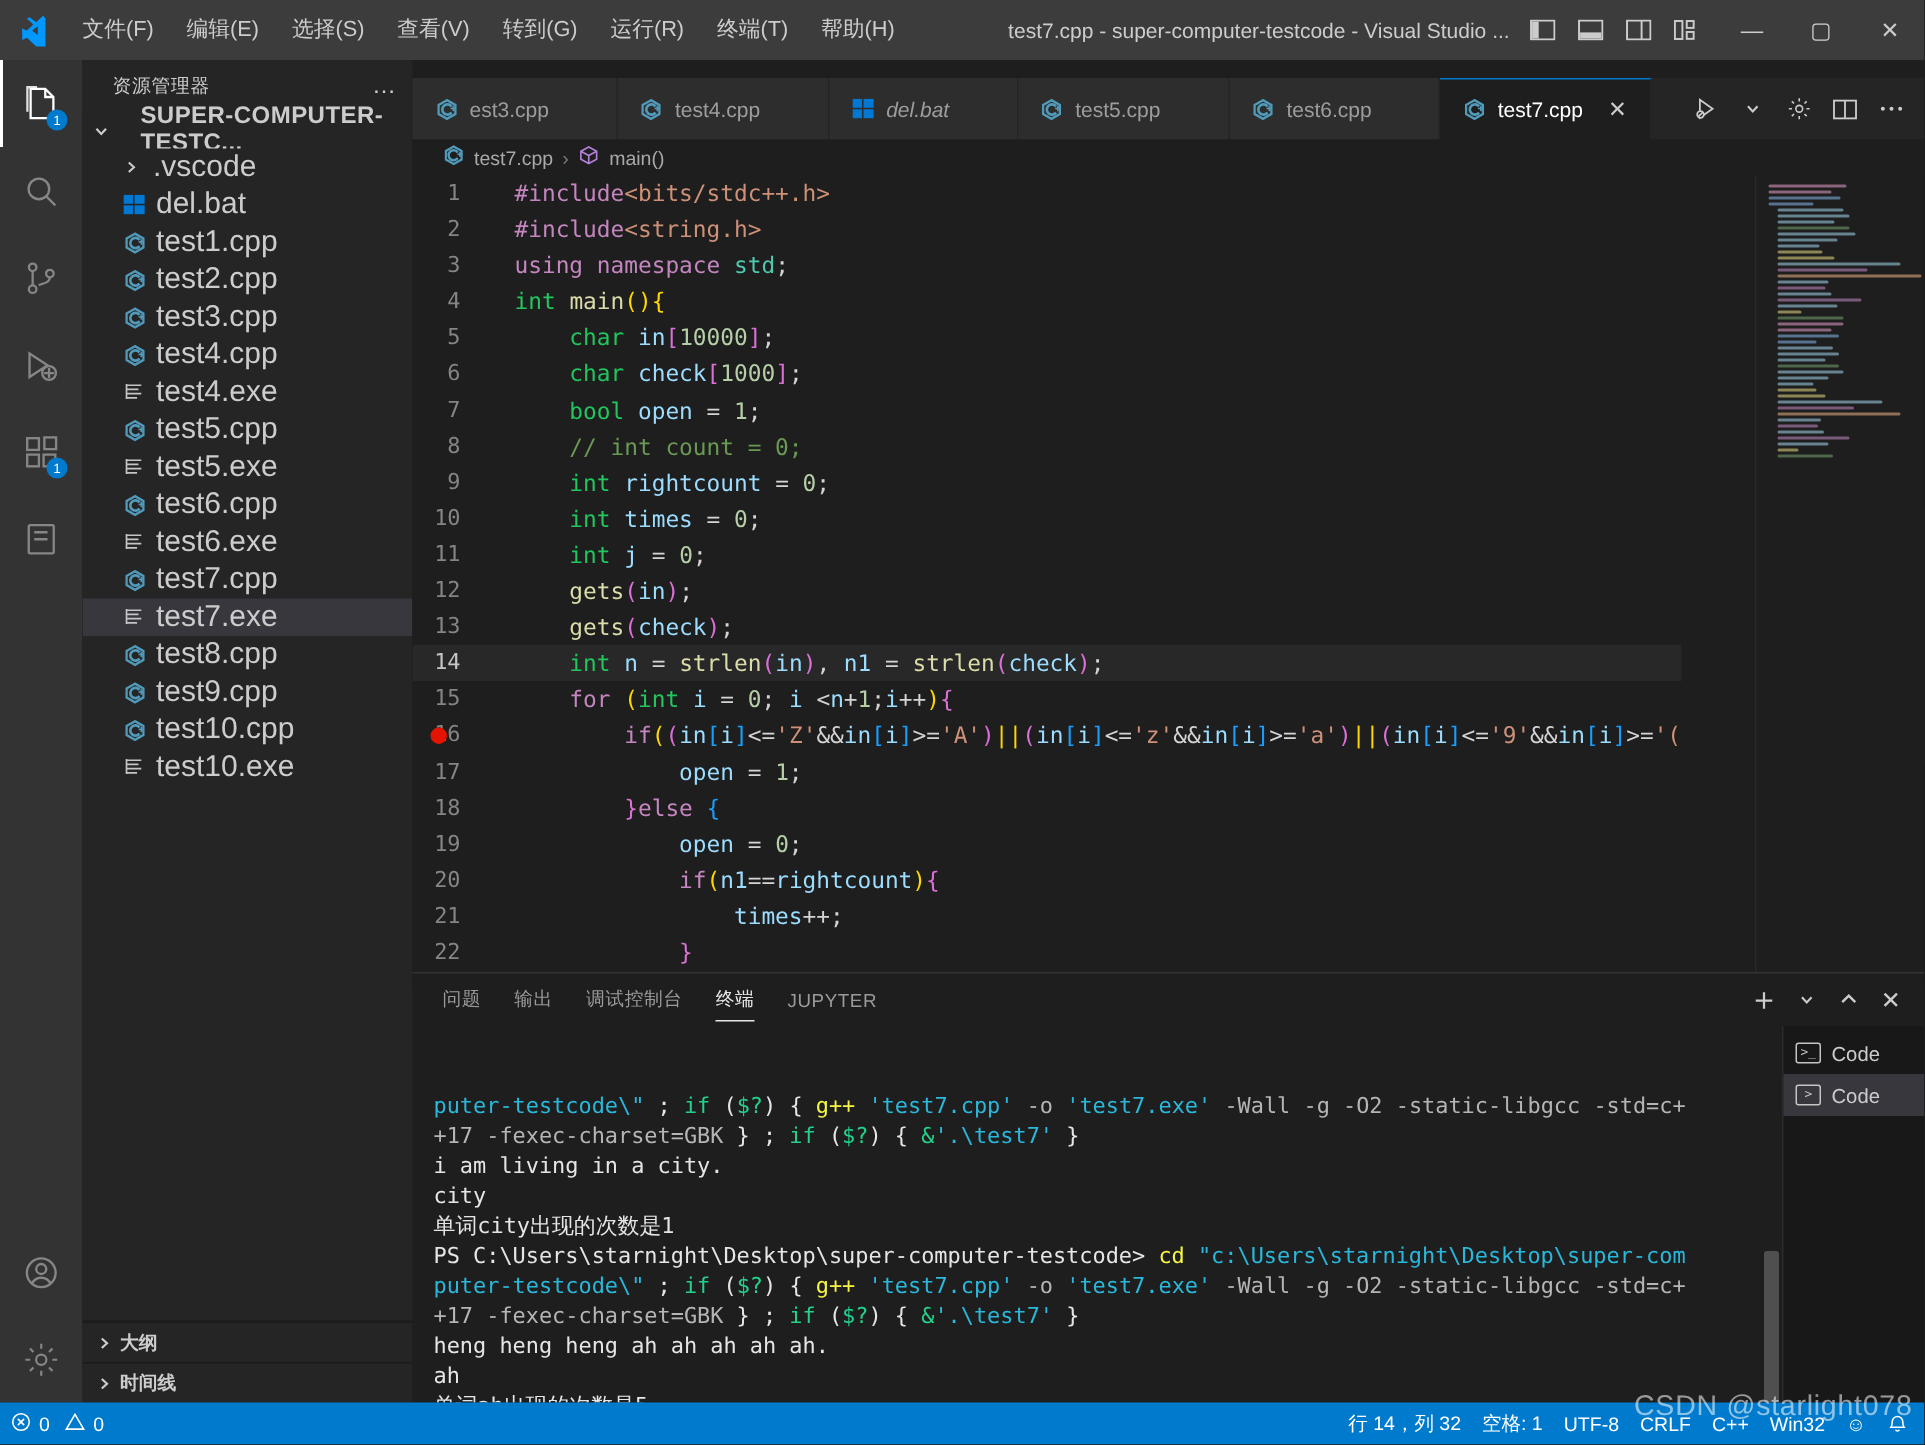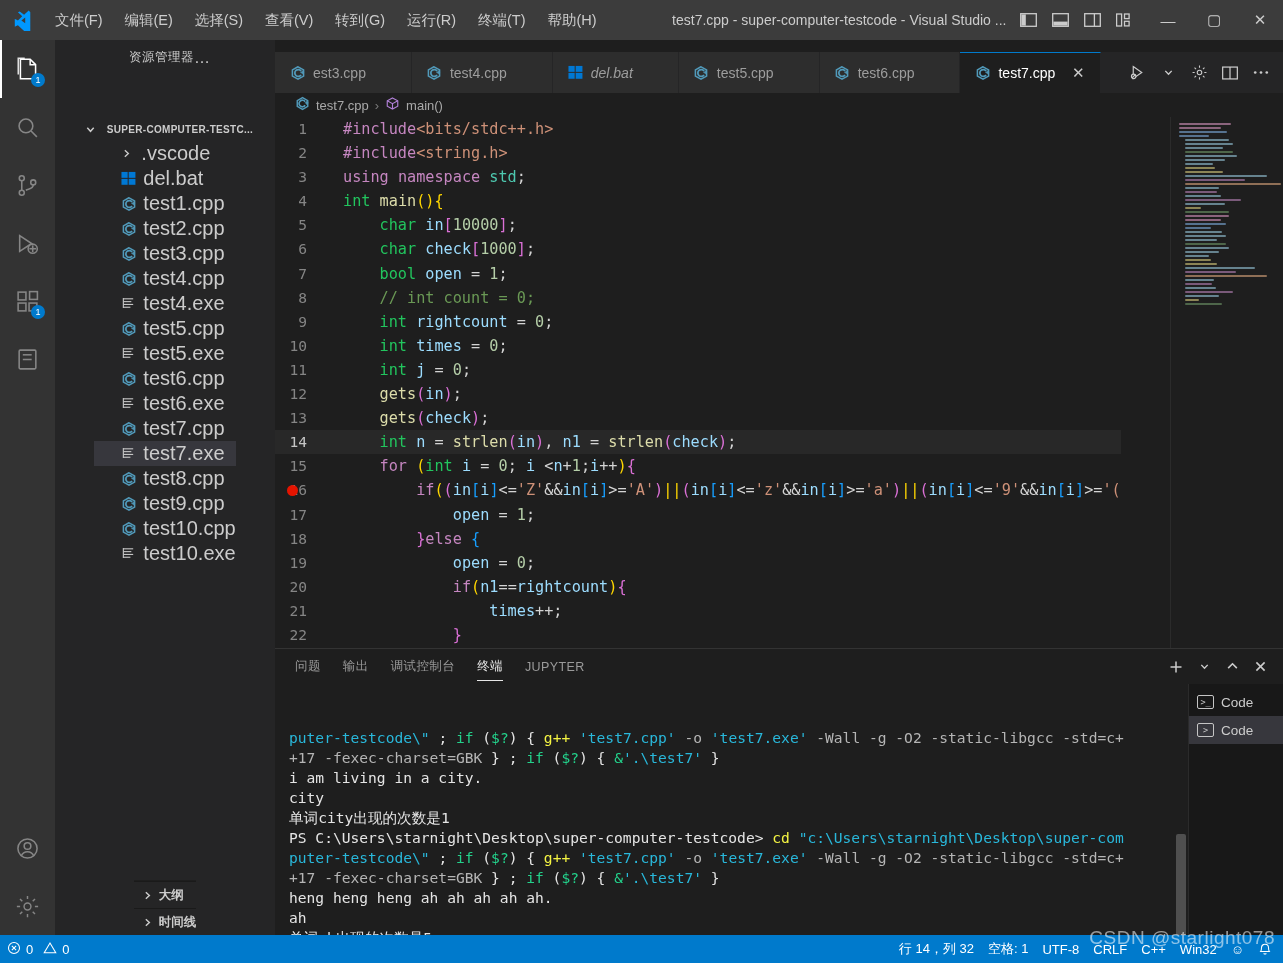--- a/index.html
+++ b/index.html
@@ -54,31 +54,31 @@
     position: absolute; right: 10px; bottom: 11px;
     background: #007acc; color: #fff; font-size: 9px; line-height: 14px;
     min-width: 14px; height: 14px; border-radius: 7px; text-align: center;
     padding: 0 3px; font-family: "Liberation Sans", sans-serif;
   }
   #act-bottom { margin-top: auto; display: flex; flex-direction: column; }
 
   
   #sidebar {
     position: absolute; left: 55px; top: 40px; width: 220px; height: 895px;
-    background: #252526; display: flex; flex-direction: column; align-items: center;
+    background: #252526; display: flex; flex-direction: column;
   }
   #sidebar-header {
     height: 35px; display: flex; align-items: center; justify-content: space-between;
     padding: 0 10px 0 20px; color: #cccccc; font-size: 12.5px; letter-spacing: .5px;
   }
   #sidebar-header .dots { font-size: 16px; letter-spacing: 1px; cursor: pointer; color: #cccccc; }
   .section-header {
-    height: 24px; display: flex; align-items: center; gap: 8px;
-    padding-left: 6px; color: #cccccc; font-size: 10px; font-weight: bold;
-    cursor: pointer; letter-spacing: .3px; margin-top: 42px;
+    height: 24px; display: flex; align-items: center; gap: 20px;
+    padding-left: 6px; color: #cccccc; font-size: 16px; font-weight: bold;
+    cursor: pointer; letter-spacing: .3px;
   }
   .section-header.root { background: #252526; }
   .chev { width: 16px; height: 16px; display: inline-flex; align-items: center; justify-content: center; color:#cccccc; }
   #file-tree { flex: 1; overflow: hidden; background: #252526; }
   .tree-row {
     height: 25px; display: flex; align-items: center; gap: 6px;
     padding-left: 14px; font-size: 20px; color: #cccccc; cursor: pointer;
     white-space: nowrap;
   }
   .tree-row.selected { background: #37373d; }

